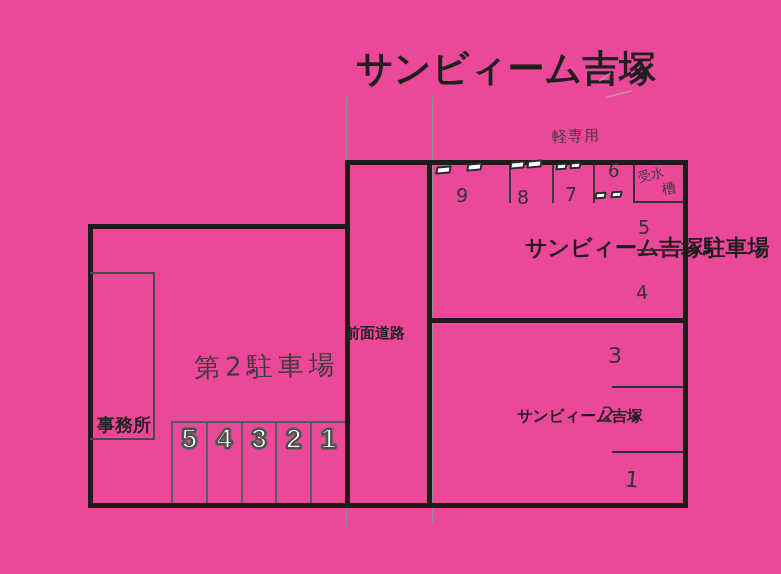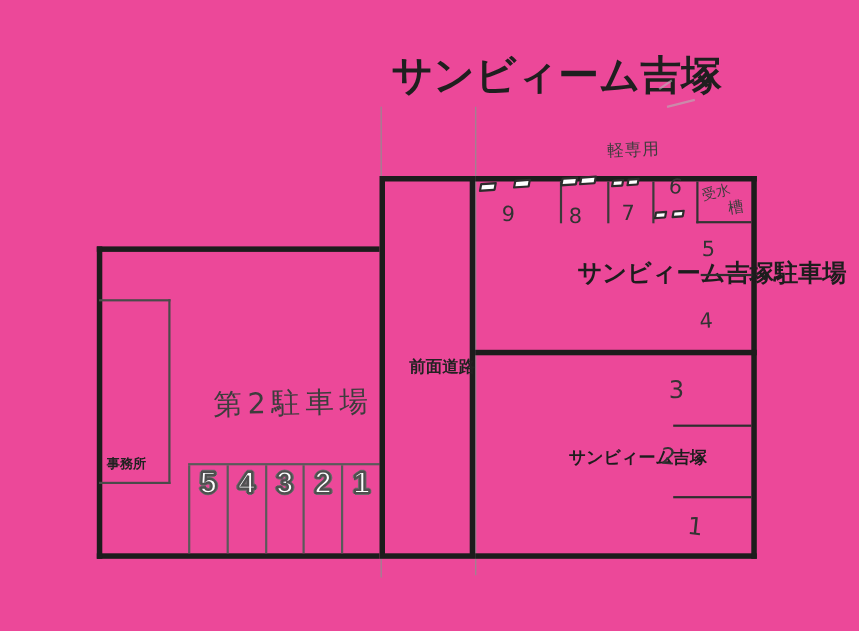--- a/index.html
+++ b/index.html
@@ -19,27 +19,27 @@
   
   .vguide { width:1px; background:#8f8f8f; }
 
   
   .block { box-sizing:border-box; border:5px solid #1c1c1c; background:transparent; }
   .left-block  { left:88px;  top:224px; width:257px; height:284px; border-right:none; }
   .road-block  { left:345px; top:160px; width:87px;  height:348px; }
   .right-block { left:432px; top:160px; width:256px; height:348px; border-left:none; }
   .h-divider   { left:432px; top:318px; width:256px; height:5px; background:#1c1c1c; }
 
-  .road-label { left:345px; top:324px; width:87px; text-align:right;
+  .road-label { left:345px; top:324px; width:87px; text-align:left;
                 font-size:15px; font-weight:700; color:#222; }
 
   
   .office-box { left:90px; top:272px; width:65px; height:168px; box-sizing:border-box;
                 border:2px solid #4a4a4a; border-left:none; }
-  .office-label { left:97px; top:413px; font-size:12px; font-weight:700; color:#222; }
+  .office-label { left:97px; top:413px; font-size:18px; font-weight:700; color:#222; }
 
   
   .hand { font-family:"DejaVu Sans", sans-serif; color:#3d3d3d; }
   .area-label { left:194px; top:349px; font-size:26px; letter-spacing:5px;
                 transform:rotate(-1.2deg); }
   .kei-label  { left:552px; top:127px; font-size:15px; letter-spacing:1px;
                 transform:rotate(-2deg); }
 
   
   .stall-row { left:171px; top:421px; width:174px; height:82px; display:flex;

